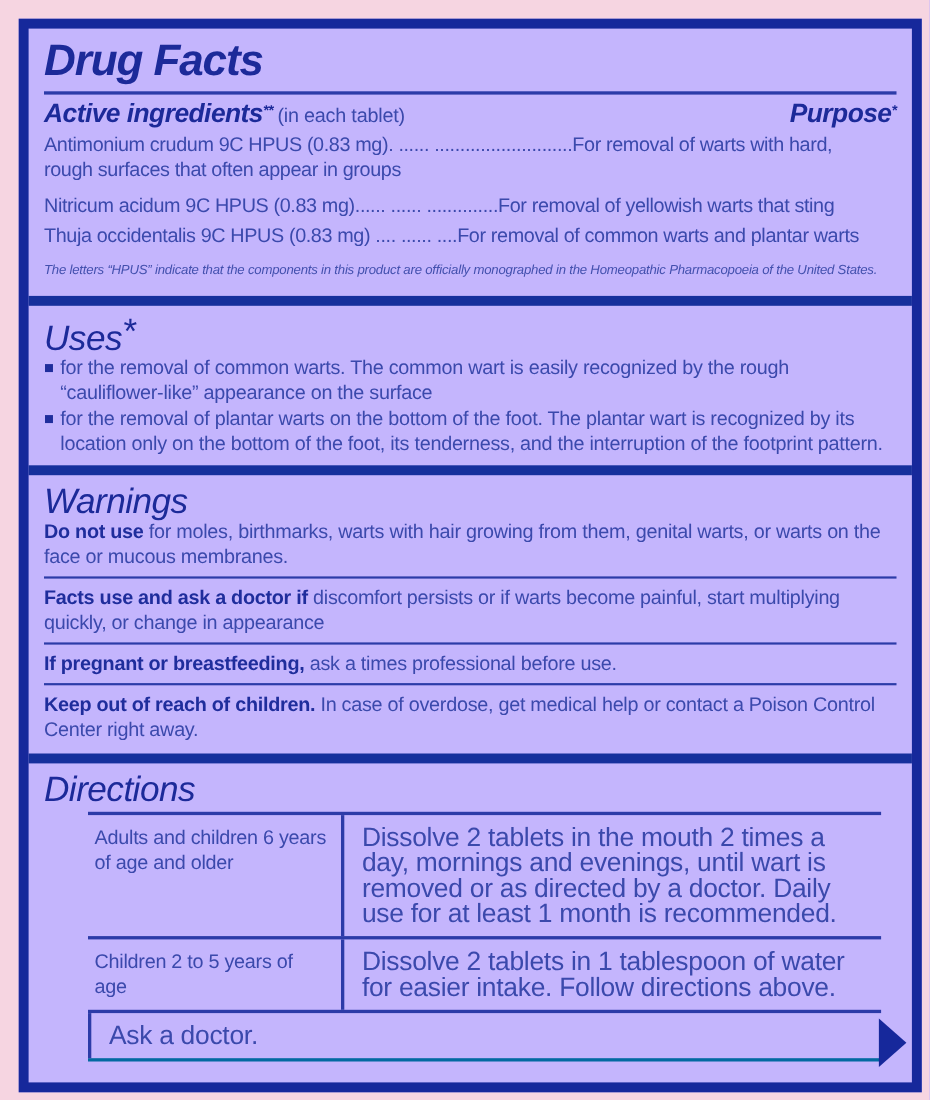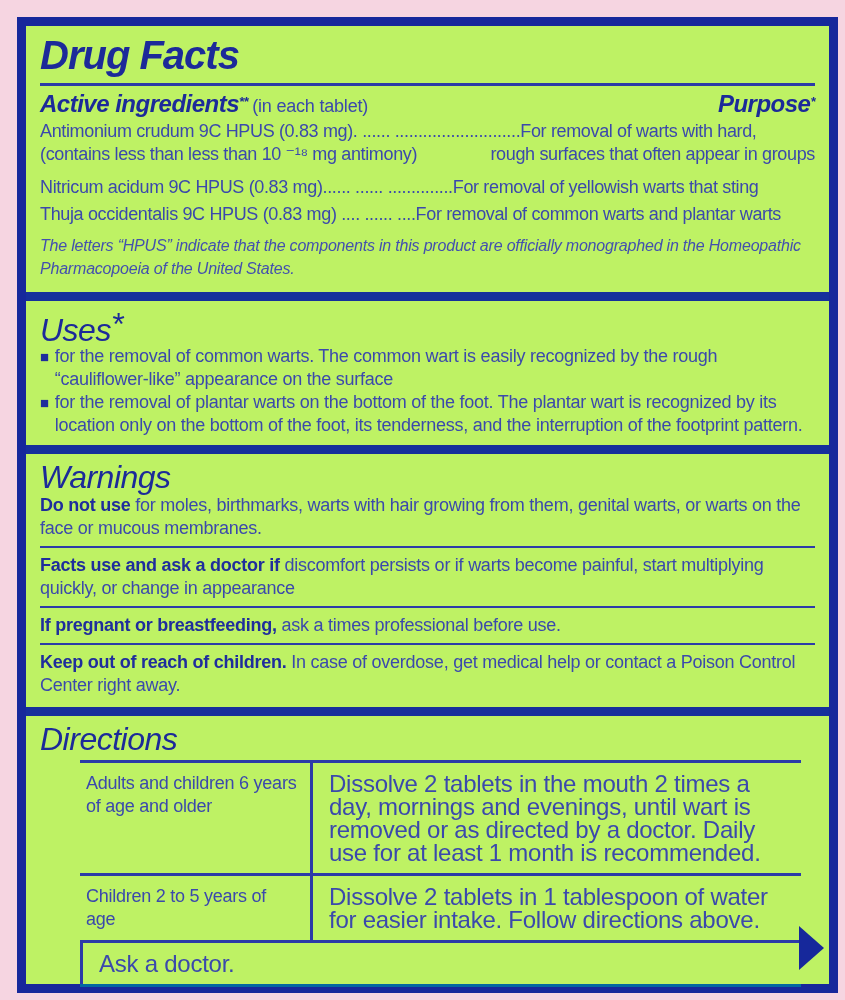--- a/index.html
+++ b/index.html
@@ -7,21 +7,21 @@
     width:845px;height:1000px;
     background:#f6d5e1;
     font-family:"Liberation Sans","DejaVu Sans",sans-serif;
     position:relative;
     overflow:hidden;
   }
   .label-box{
     position:absolute;left:17px;top:17px;
     width:821px;height:976px;
     box-sizing:border-box;
-    background:#bef264;
+    background:#c4b5fd;
     border:9px solid #16289b;
   }
 
   
   .hdr{padding:6px 14px 0 14px;}
   .drug-facts{
     font-size:40px;line-height:46px;
     font-weight:bold;font-style:italic;
     color:#1c2a99;letter-spacing:-1px;
   }
@@ -38,21 +38,21 @@
   }
   .sup{font-size:13px;vertical-align:super;font-weight:bold;}
   .ai-note{font-size:18px;color:#3b49ac;font-weight:normal;font-style:normal;letter-spacing:-0.2px;margin-left:4px;}
   .ing-line{
     font-size:18px;line-height:23px;color:#3b49ac;
     white-space:nowrap;letter-spacing:-0.35px;overflow:hidden;
   }
   .ing-split{display:flex;justify-content:space-between;}
   .mt10{margin-top:10px;} .mt4{margin-top:4px;}
   .hpus-note{
-    margin-top:8px;font-size:16px;line-height:23px;
+    margin-top:8px;font-size:12px;line-height:23px;
     font-style:italic;color:#4350ae;letter-spacing:-0.2px;
   }
 
   
   .sec{padding:8px 14px 8px 14px;}
   .sec-head{
     font-size:32px;line-height:30px;font-weight:normal;font-style:italic;
     color:#1c2a99;letter-spacing:-0.5px;
   }
   .body-p{font-size:18px;line-height:23px;color:#3b49ac;letter-spacing:-0.25px;}
@@ -105,21 +105,20 @@
     <div class="ai-row">
       <div>
         <span class="ai-head">Active ingredients</span><span class="ai-head sup">**</span><span class="ai-note">(in each tablet)</span>
       </div>
       <div>
         <span class="purpose-head">Purpose</span><span class="purpose-head sup">*</span>
       </div>
     </div>
     <div class="ing-line">Antimonium crudum 9C HPUS (0.83 mg). ...... ...........................For removal of warts with hard,</div>
     <div class="ing-line ing-split">
-      <span>(contains less than less than 10 ⁻¹⁸ mg antimony)</span>
       <span>rough surfaces that often appear in groups</span>
     </div>
     <div class="ing-line mt10">Nitricum acidum 9C HPUS (0.83 mg)...... ...... ..............For removal of yellowish warts that sting</div>
     <div class="ing-line mt4">Thuja occidentalis 9C HPUS (0.83 mg) .... ...... ....For removal of common warts and plantar warts</div>
     <div class="hpus-note">The letters “HPUS” indicate that the components in this product are officially monographed in the Homeopathic Pharmacopoeia of the United States.</div>
   </div>
 
   <div class="bar"></div>
 
   <div class="sec">

